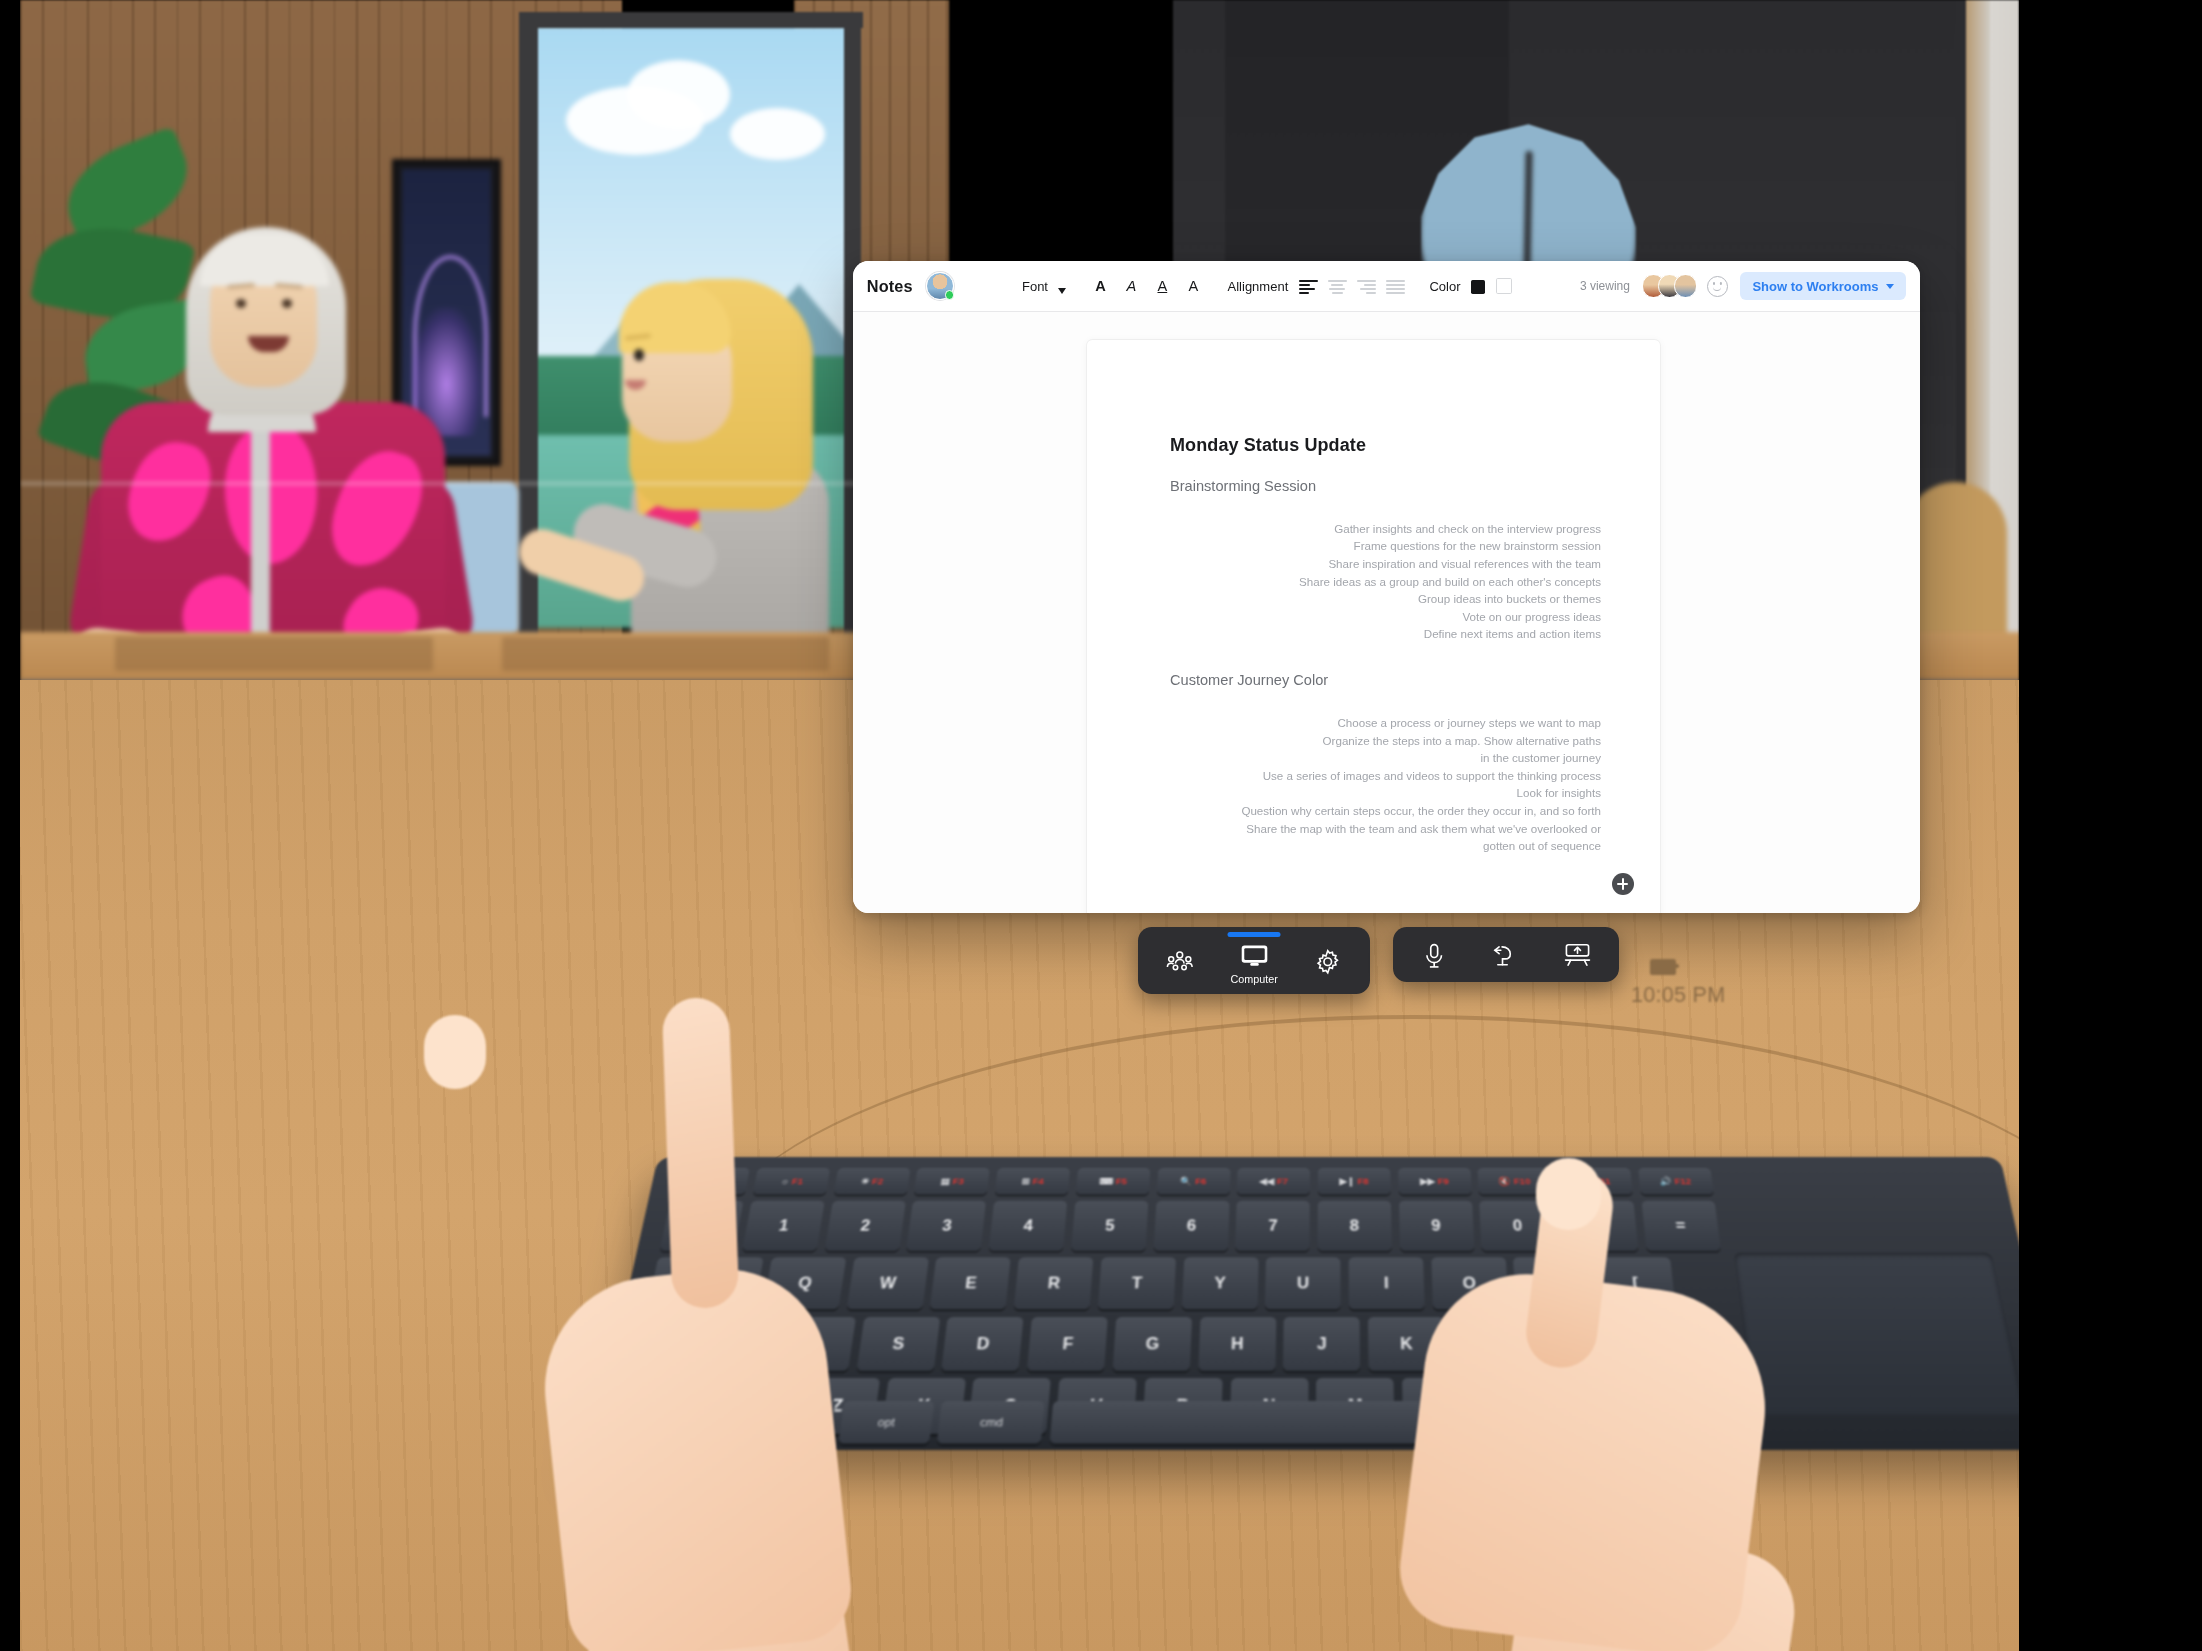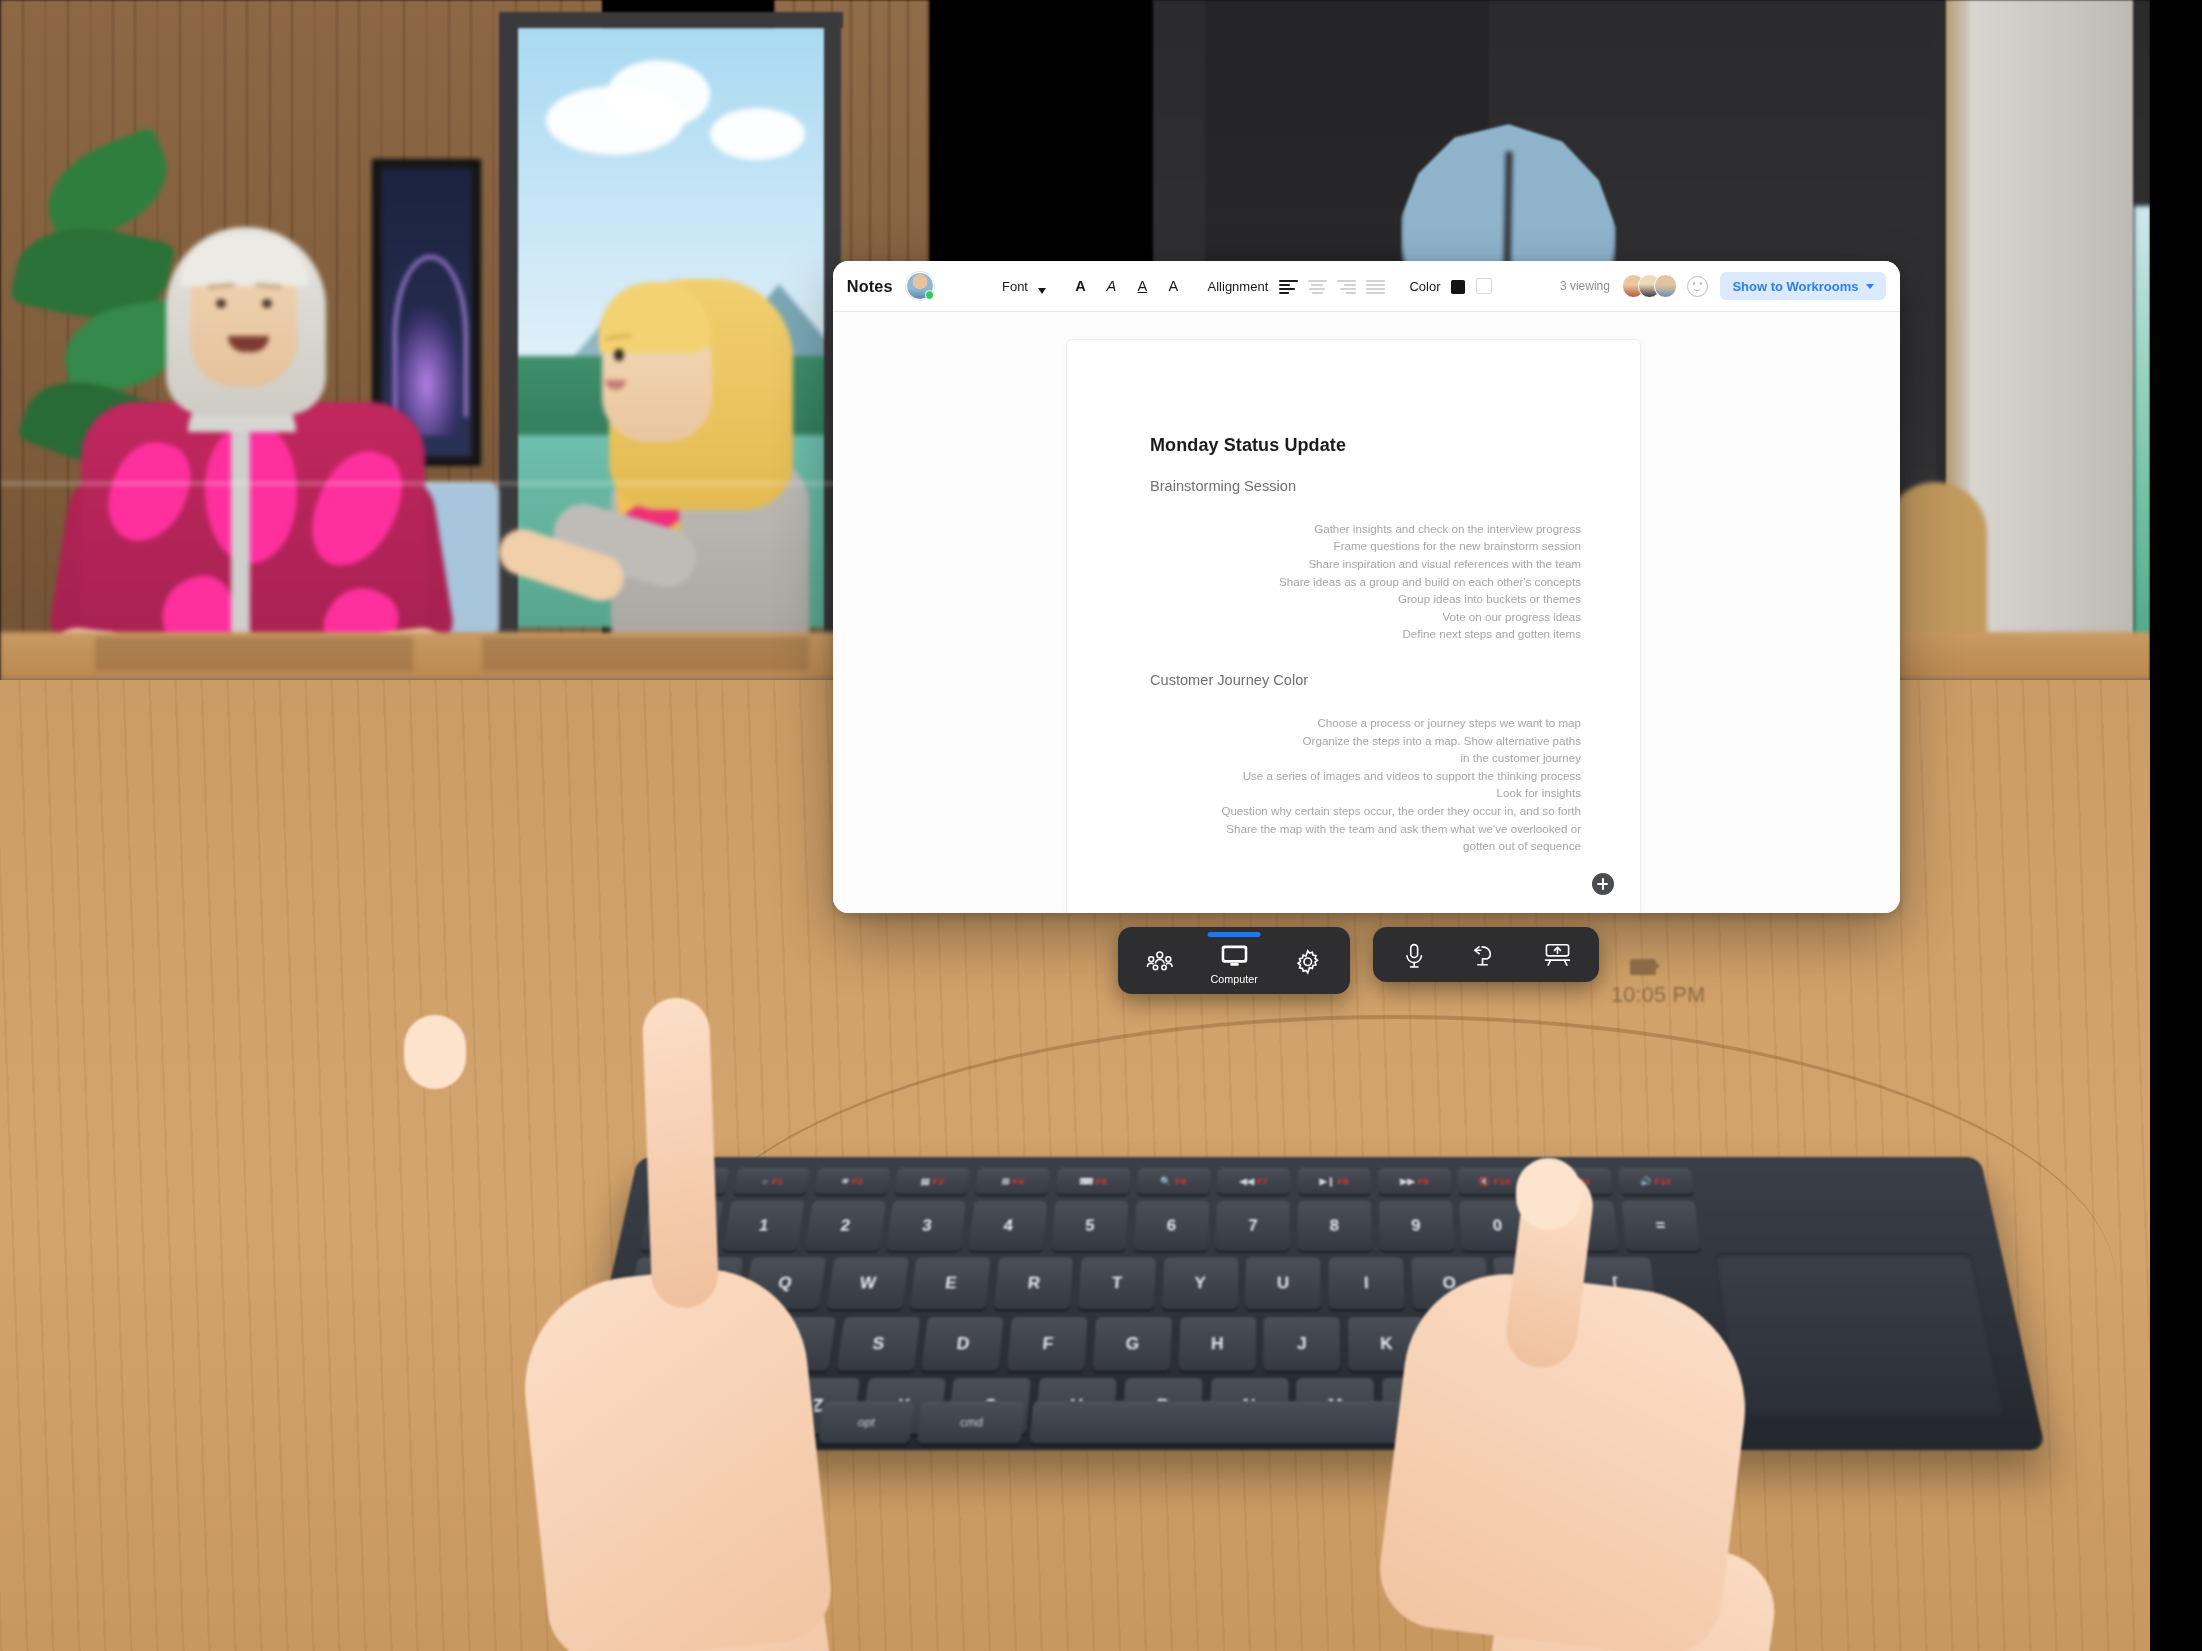--- a/index.html
+++ b/index.html
@@ -1,17 +1,17 @@
 <!DOCTYPE html>
 <html style="font-size:13.8px"><head>
 <meta charset="utf-8">
 <style>
   html,body{margin:0;padding:0;background:#000;}
   body{width:2203px;height:1652px;overflow:hidden;font-family:"Liberation Sans",sans-serif;}
-  #stage{position:relative;width:2150px;height:1652px;overflow:hidden;}
+  #stage{position:relative;width:1999px;height:1652px;overflow:hidden;margin-left:20px;}
 
   
   .env{position:absolute;inset:0;overflow:hidden;}
 
   
   .wall-dark{position:absolute;left:1153px;top:0;width:1050px;height:654px;
     background:linear-gradient(180deg,#2b2b2e 0%,#313134 60%,#37373a 100%);}
   .wall-dark2{position:absolute;left:1205px;top:0;width:284px;height:602px;
     background:linear-gradient(180deg,#242427,#2c2c2f);}
 
@@ -469,21 +469,21 @@
           <h1 class="doc-title">Monday Status Update</h1>
 
           <h2 class="doc-h2">Brainstorming Session</h2>
           <div class="doc-p">
             <div>Gather insights and check on the interview progress</div>
             <div>Frame questions for the new brainstorm session</div>
             <div>Share inspiration and visual references with the team</div>
             <div>Share ideas as a group and build on each other's concepts</div>
             <div>Group ideas into buckets or themes</div>
             <div>Vote on our progress ideas</div>
-            <div>Define next steps and gotten items</div>
+            <div>Define next items and action items</div>
           </div>
 
           <h2 class="doc-h2 second">Customer Journey Color</h2>
           <div class="doc-p">
             <div>Choose a process or journey steps we want to map</div>
             <div>Organize the steps into a map. Show alternative paths</div>
             <div>in the customer journey</div>
             <div>Use a series of images and videos to support the thinking process</div>
             <div>Look for insights</div>
             <div>Question why certain steps occur, the order they occur in, and so forth</div>

